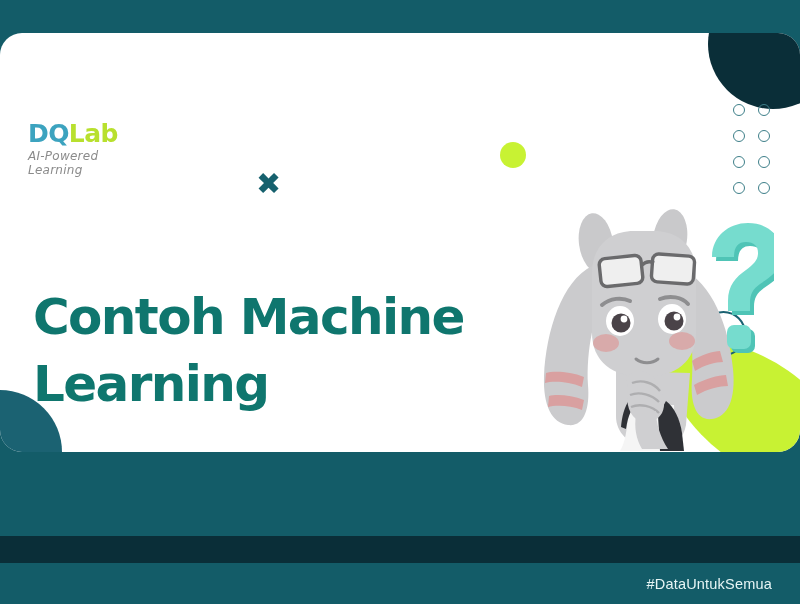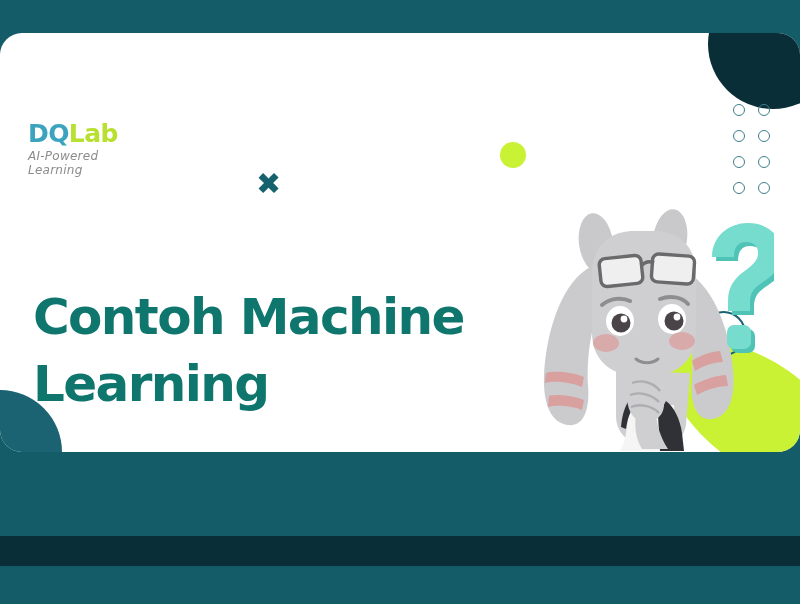--- a/index.html
+++ b/index.html
@@ -315,15 +315,18 @@
                    C28 66 36 58 46 51 C54 45 58 41 58 34 C58 27 54 23 46 23
                    C38 23 34 28 34 38 Z" fill="#76DCCE"></path>
           <rect x="27" y="106" width="24" height="24" rx="7" fill="#76DCCE"></rect>
         </g>
       </svg>
     </div>
 
   </div>
 
   <div class="footer">
+    <div class="footer-right">
+      <span>#DataUntukSemua</span>
+    </div>
   </div>
 
 </div>
 
 </body></html>

